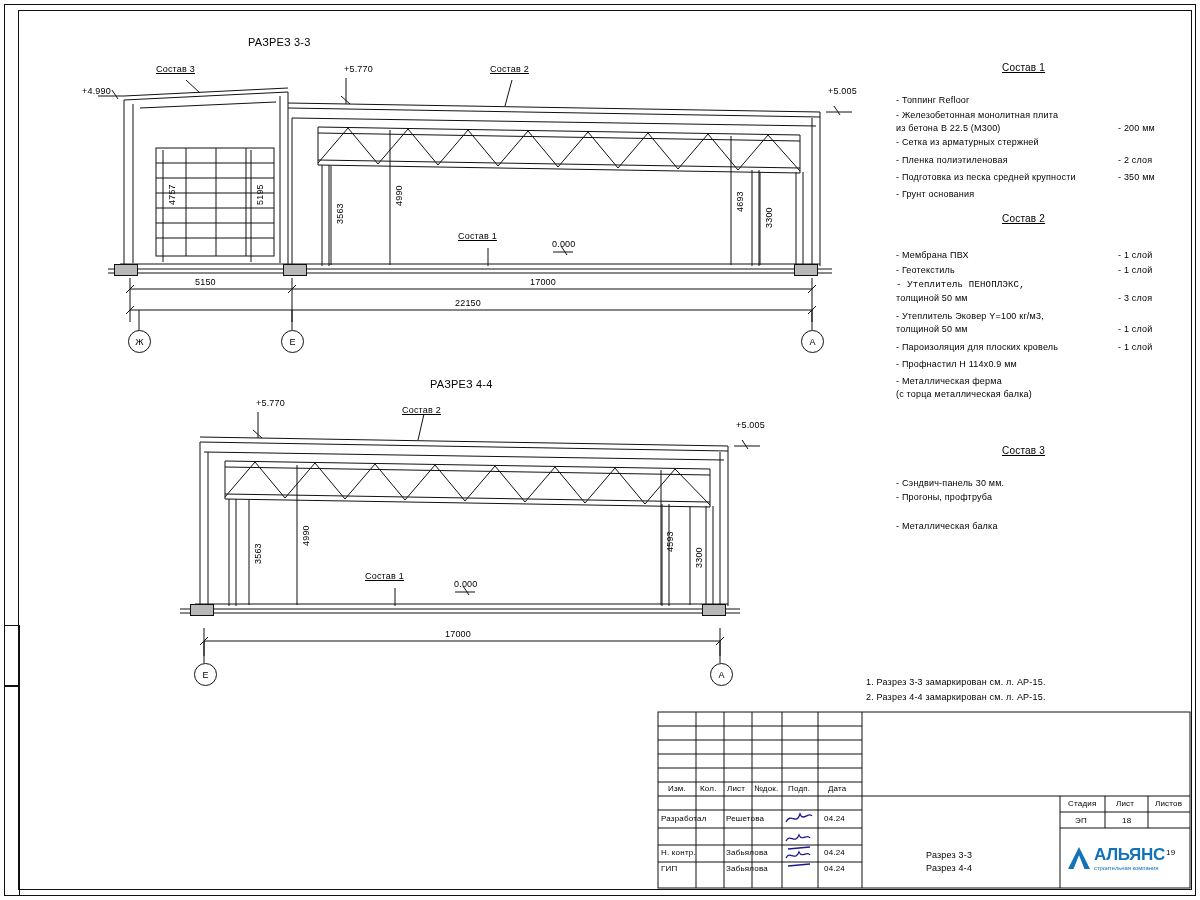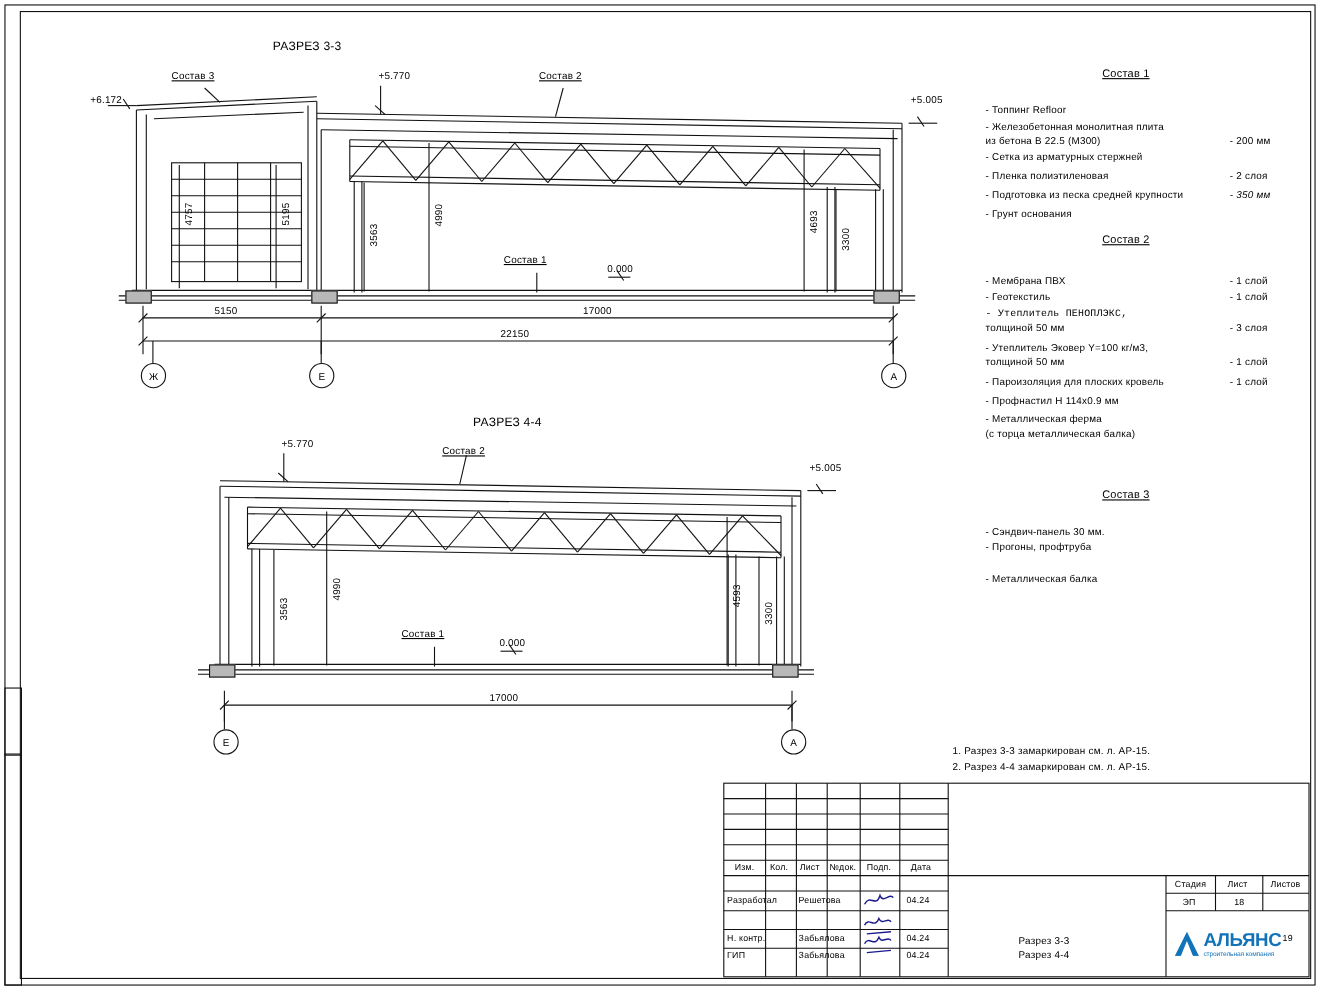--- a/index.html
+++ b/index.html
@@ -112,21 +112,21 @@
         <line x1="834" y1="106" x2="840" y2="115"></line>
       <line x1="553" y1="252" x2="573" y2="252"></line>
         <line x1="561" y1="246" x2="567" y2="255"></line>
 
       <line x1="186" y1="80" x2="200" y2="93"></line>
       <line x1="512" y1="80" x2="505" y2="106"></line>
       <line x1="488" y1="248" x2="488" y2="266"></line>
     </g>
   </svg>
 
-  <div class="t" style="left:82px;top:86px;">+6.172</div>
+  <div class="t" style="left:82px;top:86px;">+4.990</div>
   <div class="t" style="left:344px;top:64px;">+5.770</div>
   <div class="t" style="left:828px;top:86px;">+5.005</div>
   <div class="t" style="left:552px;top:239px;">0.000</div>
 
   <div class="t ul" style="left:156px;top:64px;">Состав 3</div>
   <div class="t ul" style="left:490px;top:64px;">Состав 2</div>
   <div class="t ul" style="left:458px;top:231px;">Состав 1</div>
 
   <div class="t v" style="left:167px;top:205px;">4757</div>
   <div class="t v" style="left:255px;top:205px;">5195</div>
@@ -271,21 +271,21 @@
   <div class="t md ul" style="left:1002px;top:62px;">Состав 1</div>
   <div>
     <div class="t" style="left:896px;top:95px;">- Топпинг Refloor</div>
     <div class="t" style="left:896px;top:110px;">- Железобетонная  монолитная плита</div>
     <div class="t" style="left:896px;top:123px;">  из бетона В 22.5 (М300)</div>
     <div class="t" style="left:1118px;top:123px;">- 200 мм</div>
     <div class="t" style="left:896px;top:137px;">- Сетка из арматурных стержней</div>
     <div class="t" style="left:896px;top:155px;">- Пленка полиэтиленовая</div>
     <div class="t" style="left:1118px;top:155px;">- 2 слоя</div>
     <div class="t" style="left:896px;top:172px;">- Подготовка из песка средней крупности</div>
-    <div class="t" style="left:1118px;top:172px;font-style:italic;">- 350 мм</div>
+    <div class="t" style="left:1118px;top:172px;">- 350 мм</div>
     <div class="t" style="left:896px;top:189px;">- Грунт основания</div>
   </div>
 
   <div class="t md ul" style="left:1002px;top:213px;">Состав 2</div>
   <div>
     <div class="t" style="left:896px;top:250px;">- Мембрана ПВХ</div>
     <div class="t" style="left:1118px;top:250px;">- 1 слой</div>
     <div class="t" style="left:896px;top:265px;">- Геотекстиль</div>
     <div class="t" style="left:1118px;top:265px;">- 1 слой</div>
     <div class="t" style="left:896px;top:280px;font-family:Liberation Mono, monospace;">- Утеплитель ПЕНОПЛЭКС,</div>

